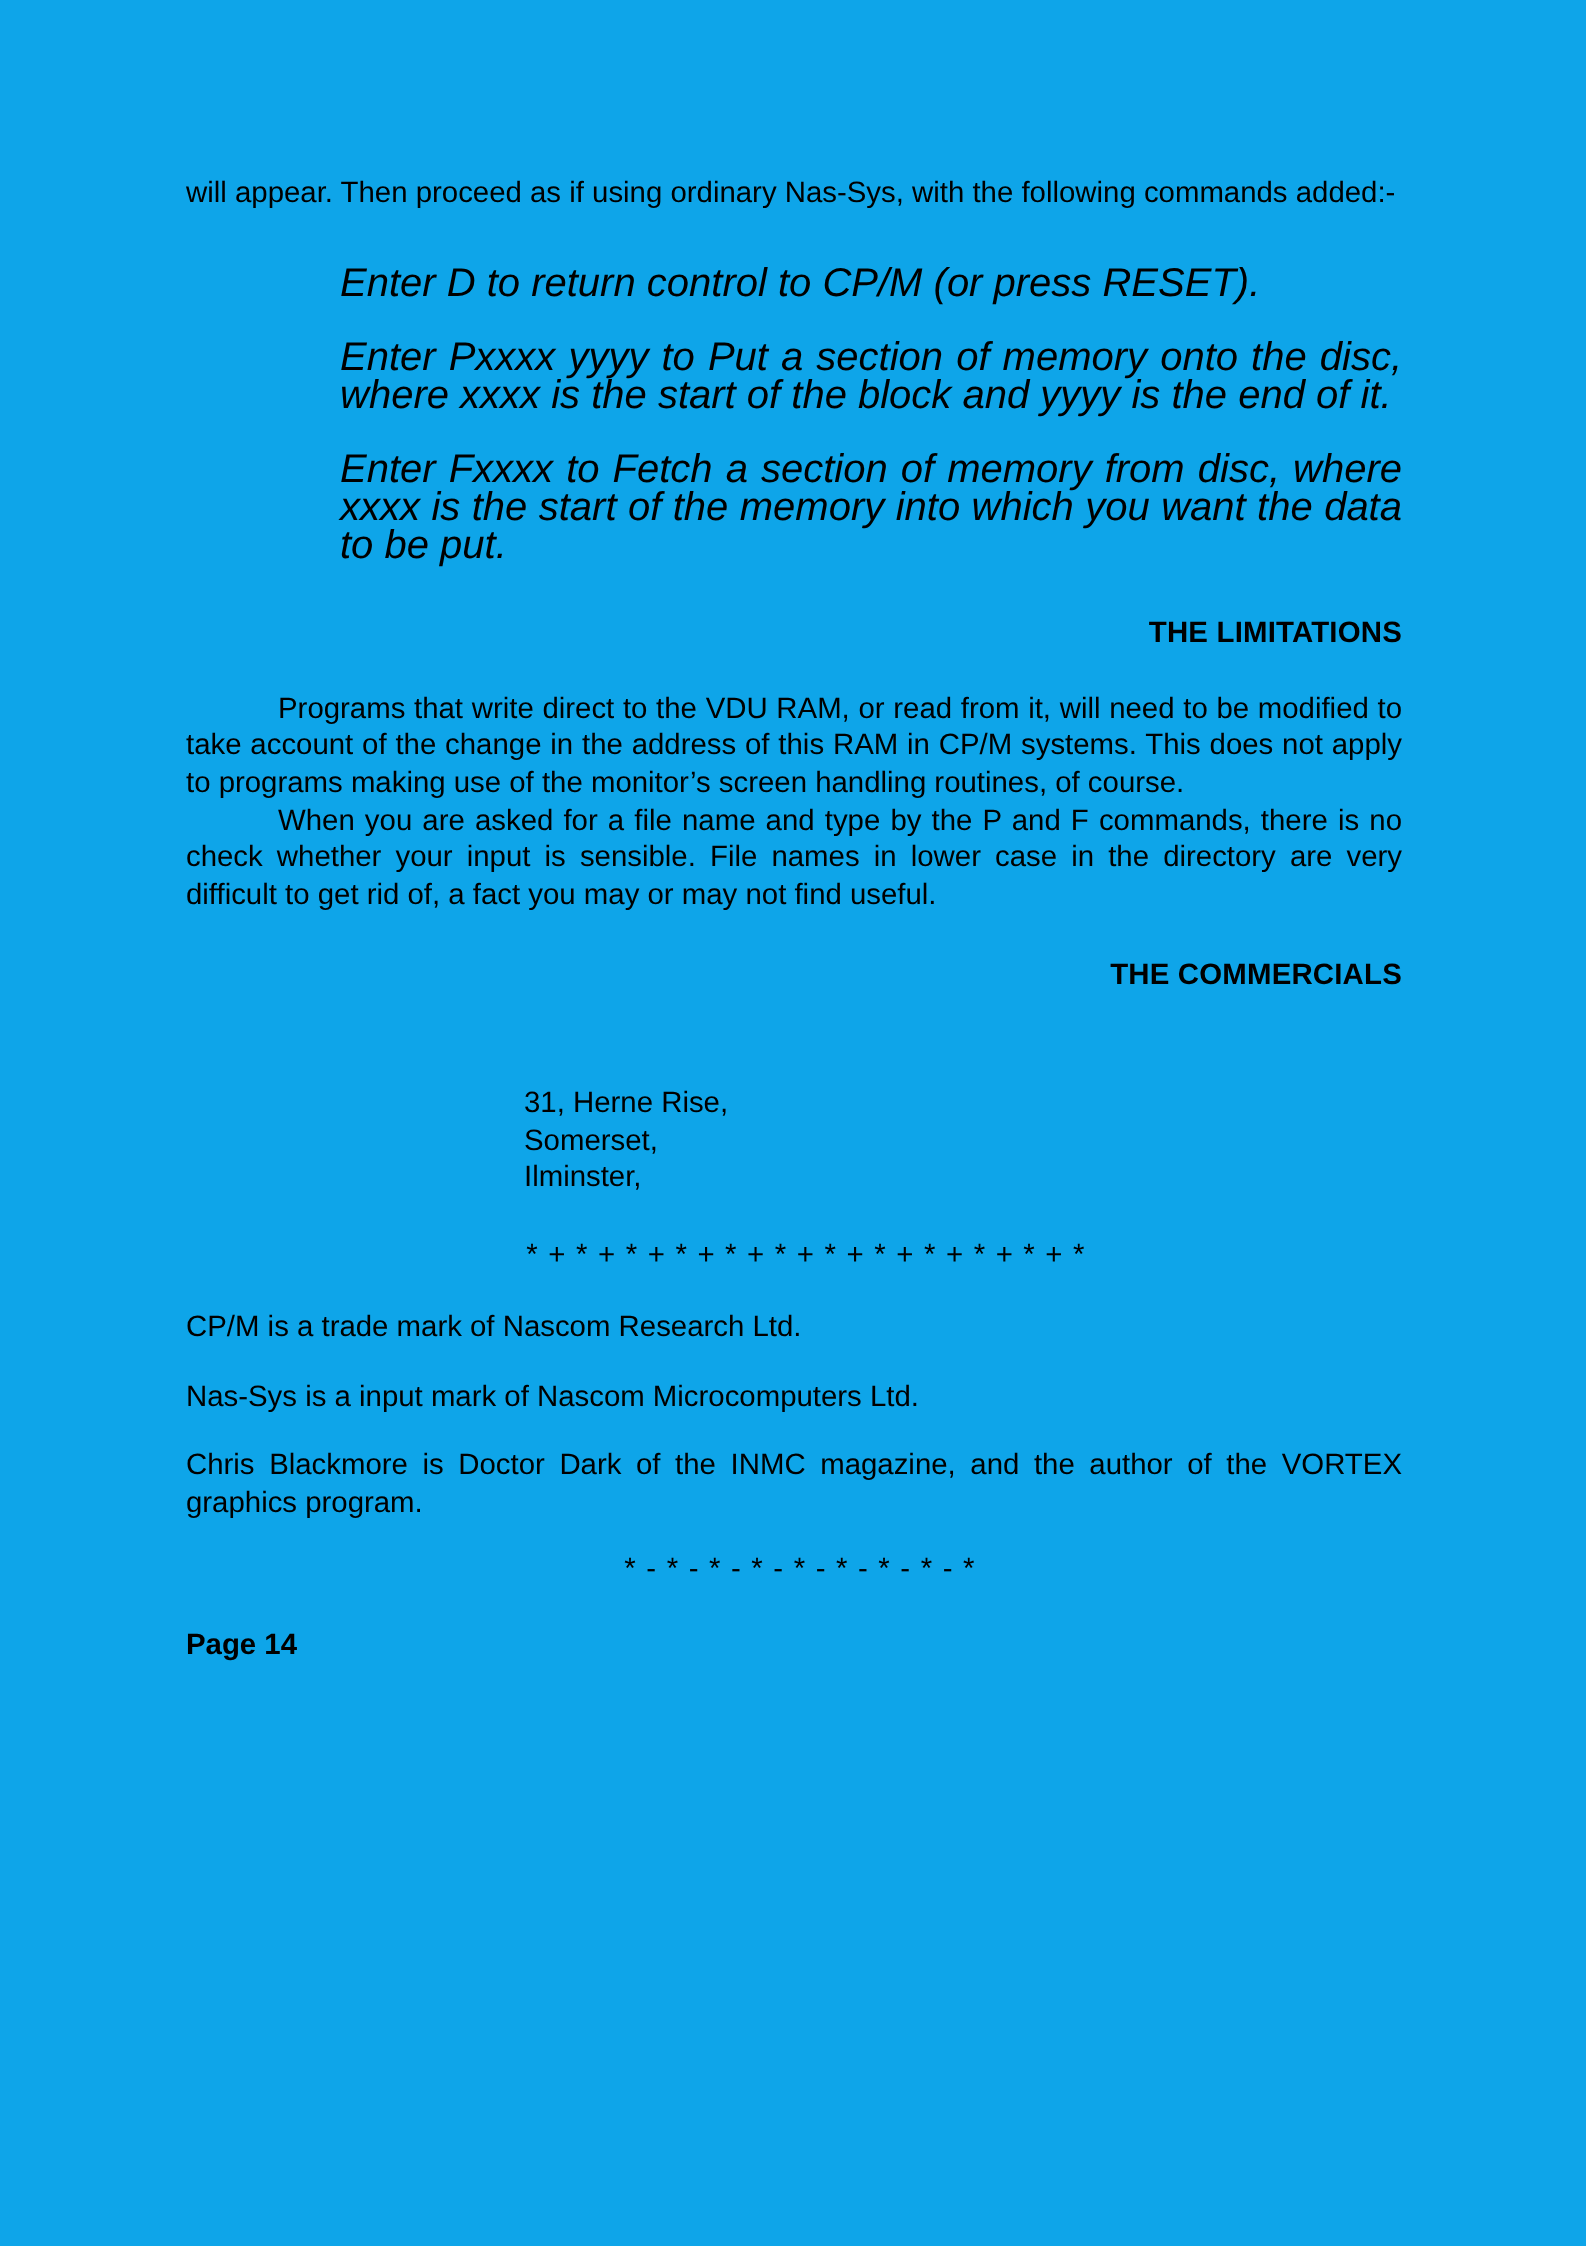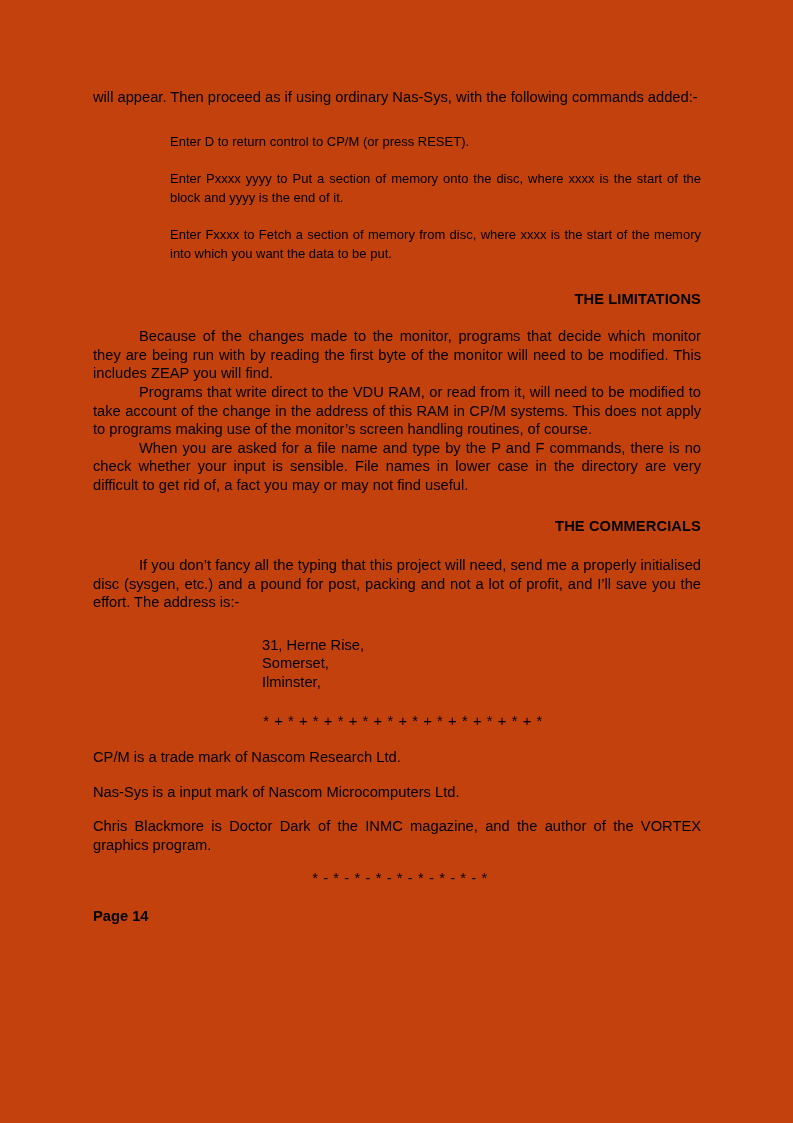--- a/index.html
+++ b/index.html
@@ -8,21 +8,21 @@
     background: #ffffff;
   }
   body {
     font-family: "Liberation Sans", sans-serif;
     color: #000000;
   }
   .page {
     position: relative;
     width: 793px;
     height: 1123px;
-    background: #c2410c;
+    background: #0ea5e9;
     margin: 0 auto;
     overflow: hidden;
     box-sizing: border-box;
   }
   .content {
     position: absolute;
     left: 93px;
     top: 88px;
     width: 608px;
   }
@@ -42,23 +42,24 @@
     text-align: left;
   }
   .indent-first {
     text-indent: 46px;
   }
   .cmd-block {
     margin-left: 77px;
     width: 531px;
   }
   .cmd {
-    font-size: 13px;
+    font-size: 20px;
     line-height: 18.6px;
     text-align: justify;
+    font-style: italic;
   }
   .cmd-last-left {
     text-align: left;
   }
   .heading {
     font-size: 14.7px;
     font-weight: bold;
     line-height: 18.6px;
     text-align: right;
     letter-spacing: 0.1px;
@@ -113,31 +114,29 @@
       <div class="sp-19"></div>
       <div class="cmd">Enter Fxxxx to Fetch a section of memory from disc, where xxxx is the start of the memory into which you want the data to be put.</div>
     </div>
 
     <div class="sp-26"></div>
 
     <div class="heading">THE LIMITATIONS</div>
 
     <div class="sp-19"></div>
 
-    <div class="para justify indent-first">Because of the changes made to the monitor, programs that decide which monitor they are being run with by reading the first byte of the monitor will need to be modified. This includes ZEAP you will find.</div>
     <div class="para justify indent-first">Programs that write direct to the VDU RAM, or read from it, will need to be modified to take account of the change in the address of this RAM in CP/M systems. This does not apply to programs making use of the monitor’s screen handling routines, of course.</div>
     <div class="para justify indent-first">When you are asked for a file name and type by the P and F commands, there is no check whether your input is sensible. File names in lower case in the directory are very difficult to get rid of, a fact you may or may not find useful.</div>
 
     <div class="sp-22"></div>
 
     <div class="heading">THE COMMERCIALS</div>
 
     <div class="sp-21"></div>
 
-    <div class="para justify indent-first">If you don’t fancy all the typing that this project will need, send me a properly initialised disc (sysgen, etc.) and a pound for post, packing and not a lot of profit, and I’ll save you the effort. The address is:-</div>
 
     <div class="sp-24"></div>
 
     <div class="addr-block">
       <div>31, Herne Rise,</div>
       <div>Somerset,</div>
       <div>Ilminster,</div>
     </div>
 
     <div class="sp-20"></div>

